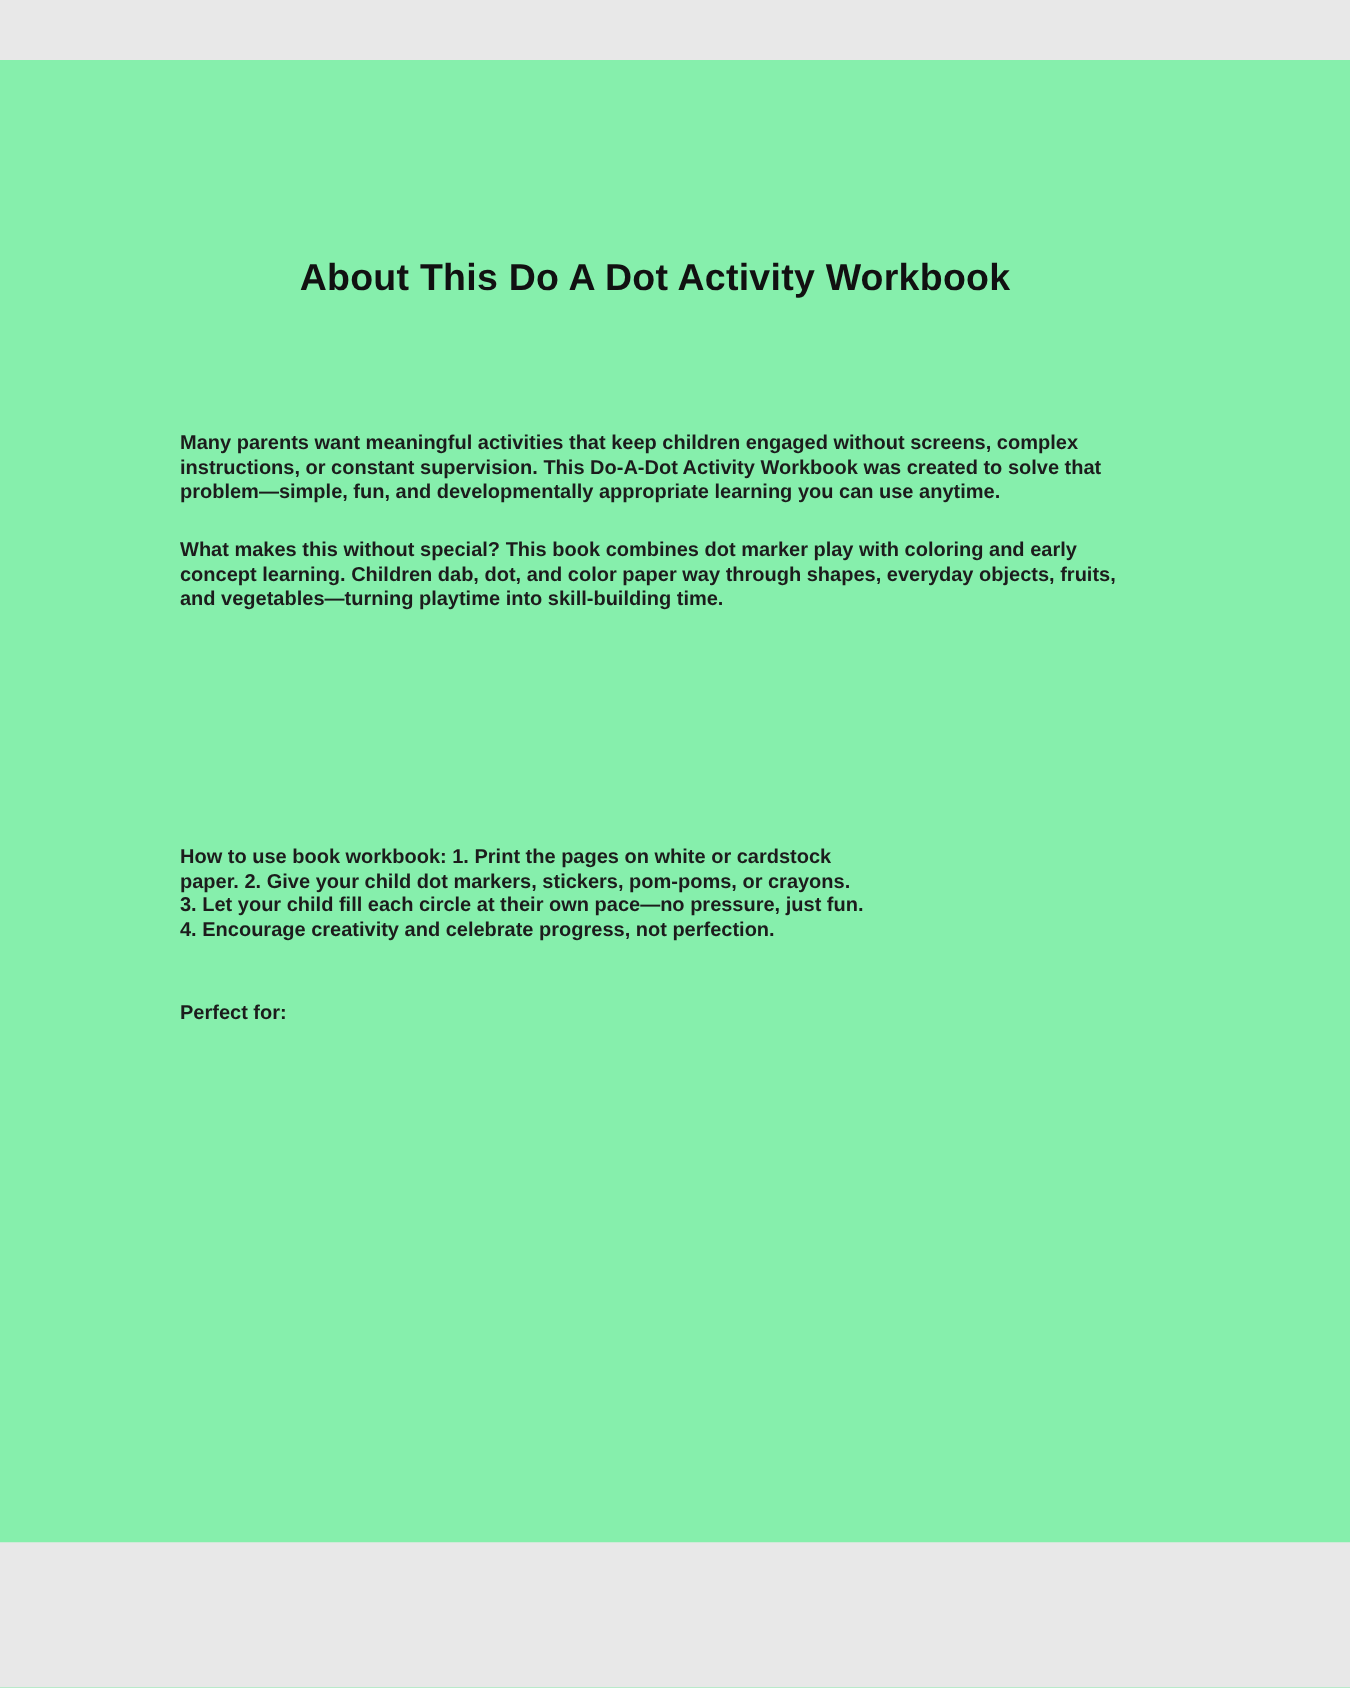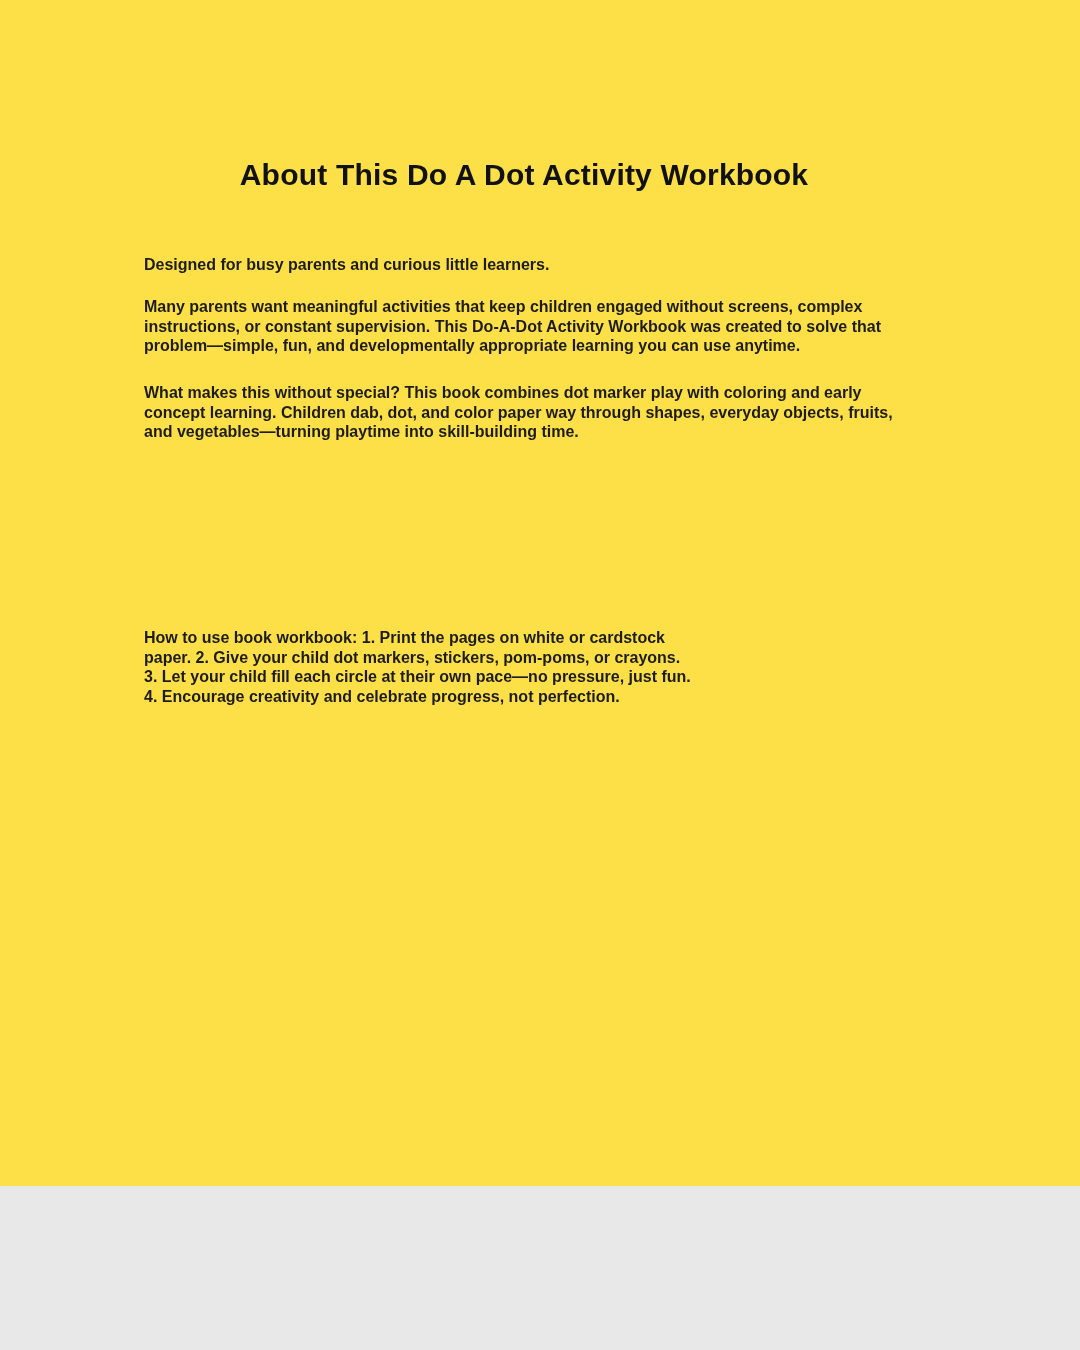--- a/index.html
+++ b/index.html
@@ -4,24 +4,25 @@
 <style>
   html, body {
     margin: 0;
     padding: 0;
     background: #e8e8e8;
   }
   .page {
     position: relative;
     width: 1080px;
     height: 1186px;
-    background: #fde047;
+    background: #86efac;
     font-family: "Liberation Sans", sans-serif;
     color: #1c1c1c;
     overflow: hidden;
+    margin-top: 48px;
   }
   .page-title {
     position: absolute;
     top: 156px;
     left: 144px;
     width: 760px;
     margin: 0;
     text-align: center;
     font-size: 30px;
     line-height: 38px;
@@ -72,32 +73,32 @@
     font-family: "DejaVu Sans", sans-serif;
   }
 </style>
 </head>
 <body>
 
 <div class="page">
 
   <h1 class="page-title">About This Do A Dot Activity Workbook</h1>
 
-  <p class="block bold intro-heading">Designed for busy parents and curious little learners.</p>
 
   <p class="block intro-paragraph">Many parents want meaningful activities that keep children engaged without screens, complex instructions, or constant supervision. This Do-A-Dot Activity Workbook was created to solve that problem—simple, fun, and developmentally appropriate learning you can use anytime.</p>
 
   <p class="block special-paragraph"><b>What makes this without special?</b> <span>This book combines dot marker play with coloring and early concept learning. Children dab, dot, and color paper way through shapes, everyday objects, fruits, and vegetables—turning playtime into skill-building time.</span></p>
 
 
 
   <p class="block howto-paragraph"><b>How to use book workbook:</b> <span class="prelines">1. Print the pages on white or cardstock
 paper. 2. Give your child dot markers, stickers, pom-poms, or crayons.
 3. Let your child fill each circle at their own pace—no pressure, just fun.
 4. Encourage creativity and celebrate progress, not perfection.</span></p>
 
+  <p class="block bold perfect-heading">Perfect for:</p>
 
 
   <div class="page-number">2</div>
 
   <div class="footer-logo">© FunLivo</div>
 
 </div>
 
 </body></html>

